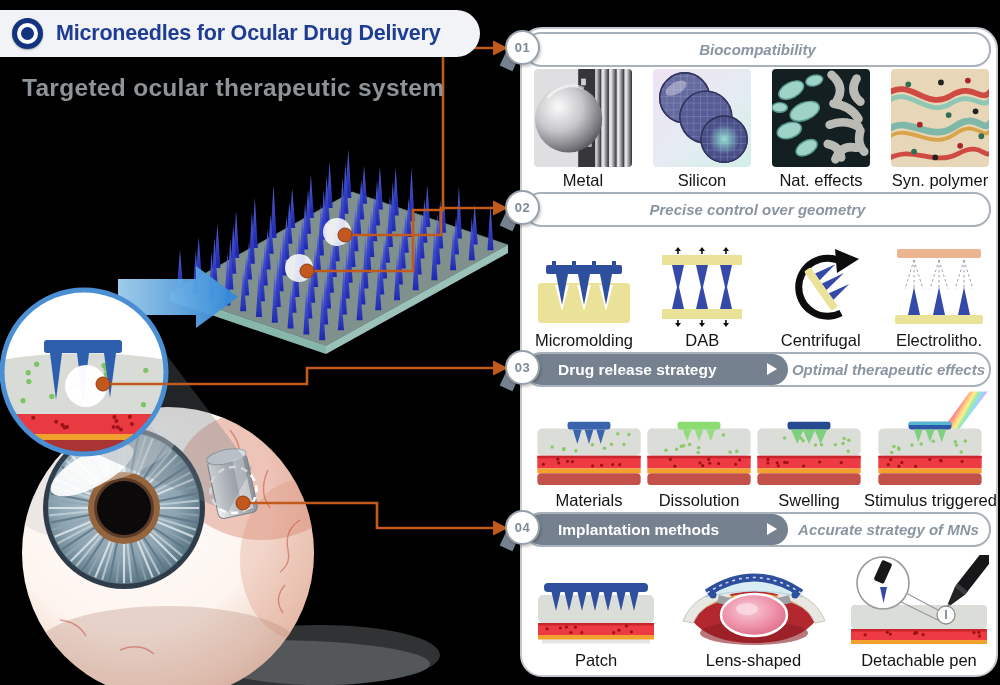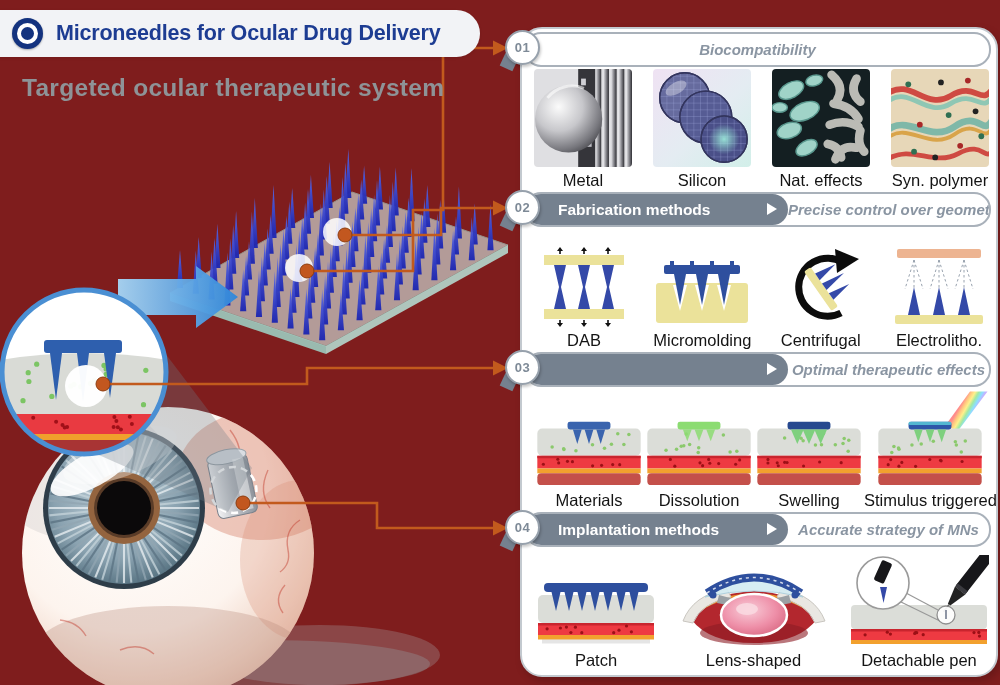--- a/index.html
+++ b/index.html
@@ -1,17 +1,17 @@
 <!DOCTYPE html>
 <html><head>
 <meta charset="utf-8">
 <style>
   html,body{margin:0;padding:0;background:#ffffff;}
   #scene{position:relative;width:1000px;height:685px;overflow:hidden;
-         font-family:"Liberation Sans",sans-serif;background:#7f1d1d;}
+         font-family:"Liberation Sans",sans-serif;background:#000000;}
   #left-art{position:absolute;left:0;top:0;z-index:1;}
   
   .title-pill{position:absolute;left:-26px;top:10px;width:468px;height:47px;z-index:3;
     background:#f2f3f6;border-radius:26px;display:flex;align-items:center;padding-left:38px;
     box-shadow:0 1px 3px rgba(0,0,0,.10);}
   .logo{width:31px;height:31px;border-radius:50%;background:#14337f;display:grid;place-items:center;
     box-shadow:0 1px 2px rgba(0,0,0,.3);}
   .logo i{display:block;width:13px;height:13px;border-radius:50%;background:#14337f;border:4px solid #ffffff;}
   .page-title{margin-left:13px;font-size:21.5px;font-weight:bold;color:#1d3c92;white-space:nowrap;letter-spacing:-.2px;}
   .page-sub{position:absolute;left:22px;top:74px;z-index:2;font-size:24.5px;font-weight:bold;
@@ -496,31 +496,44 @@
                 <circle cx="46" cy="92" r="3" fill="#222222"></circle>
           </g>
         </svg>
         <span class="ilabel">Syn. polymer</span>
       </div>
     </div>
   </div>
 
   <div class="section" style="top:163px;">
     <div class="hdr-pill">
-      <div class="seg">
-        <span>Fabrication methods</span>
-        <span class="play"></span>
-      </div>
       <div class="badge">Precise control over geometry</div>
     </div>
     <div class="numwrap">
       <div class="numtail"></div>
       <div class="numcirc">02</div>
     </div>
     <div class="row">
+      <div class="item">
+        <svg class="a2" viewBox="0 0 100 80">
+          <rect x="4" y="36" width="92" height="40" rx="3" fill="#ebe29a"></rect>
+          <polygon points="21,38 35,38 28,64" fill="#ffffff"></polygon>
+          <polygon points="43,38 57,38 50,64" fill="#ffffff"></polygon>
+          <polygon points="65,38 79,38 72,64" fill="#ffffff"></polygon>
+          <rect x="12" y="18" width="76" height="9" rx="2" fill="#2e4f9e"></rect>
+          <rect x="18" y="14" width="4" height="4" fill="#2e4f9e"></rect>
+              <rect x="38" y="14" width="4" height="4" fill="#2e4f9e"></rect>
+          <rect x="58" y="14" width="4" height="4" fill="#2e4f9e"></rect>
+              <rect x="78" y="14" width="4" height="4" fill="#2e4f9e"></rect>
+          <polygon points="22,27 34,27 28,58" fill="#2e4f9e"></polygon>
+          <polygon points="44,27 56,27 50,58" fill="#2e4f9e"></polygon>
+          <polygon points="66,27 78,27 72,58" fill="#2e4f9e"></polygon>
+        </svg>
+        <span class="ilabel">Micromolding</span>
+      </div>
       <div class="item">
         <svg class="a2" viewBox="0 0 100 80">
           <rect x="10" y="8" width="80" height="10" fill="#ebe29a"></rect>
           <rect x="10" y="62" width="80" height="10" fill="#ebe29a"></rect>
           <g fill="#3449a8">
             <polygon points="20,18 32,18 27,40 32,62 20,62 25,40"></polygon>
             <polygon points="44,18 56,18 51,40 56,62 44,62 49,40"></polygon>
             <polygon points="68,18 80,18 75,40 80,62 68,62 73,40"></polygon>
           </g>
           <g fill="#111111">
@@ -535,37 +548,20 @@
             <polygon points="47,76 53,76 50,80"></polygon>
                 <rect x="49.2" y="73" width="1.6" height="4"></rect>
             <polygon points="71,76 77,76 74,80"></polygon>
                 <rect x="73.2" y="73" width="1.6" height="4"></rect>
           </g>
         </svg>
         <span class="ilabel">DAB</span>
       </div>
       <div class="item">
         <svg class="a2" viewBox="0 0 100 80">
-          <rect x="4" y="36" width="92" height="40" rx="3" fill="#ebe29a"></rect>
-          <polygon points="21,38 35,38 28,64" fill="#ffffff"></polygon>
-          <polygon points="43,38 57,38 50,64" fill="#ffffff"></polygon>
-          <polygon points="65,38 79,38 72,64" fill="#ffffff"></polygon>
-          <rect x="12" y="18" width="76" height="9" rx="2" fill="#2e4f9e"></rect>
-          <rect x="18" y="14" width="4" height="4" fill="#2e4f9e"></rect>
-              <rect x="38" y="14" width="4" height="4" fill="#2e4f9e"></rect>
-          <rect x="58" y="14" width="4" height="4" fill="#2e4f9e"></rect>
-              <rect x="78" y="14" width="4" height="4" fill="#2e4f9e"></rect>
-          <polygon points="22,27 34,27 28,58" fill="#2e4f9e"></polygon>
-          <polygon points="44,27 56,27 50,58" fill="#2e4f9e"></polygon>
-          <polygon points="66,27 78,27 72,58" fill="#2e4f9e"></polygon>
-        </svg>
-        <span class="ilabel">Micromolding</span>
-      </div>
-      <div class="item">
-        <svg class="a2" viewBox="0 0 100 80">
           <path d="M70,66 A29,29 0 1 1 71,15" fill="none" stroke="#0c0c0c" stroke-width="7"></path>
           <polygon points="64,2 88,12 66,26" fill="#0c0c0c"></polygon>
           <g transform="rotate(55 50 42)">
             <rect x="26" y="38" width="48" height="8" rx="2" fill="#ebe29a"></rect>
             <polygon points="34,38 42,38 38,16" fill="#3449a8"></polygon>
             <polygon points="46,38 54,38 50,14" fill="#3449a8"></polygon>
             <polygon points="58,38 66,38 62,16" fill="#3449a8"></polygon>
           </g>
         </svg>
         <span class="ilabel">Centrifugal</span>
@@ -590,20 +586,21 @@
           <polygon points="69,68 81,68 75,40" fill="#3449a8"></polygon>
         </svg>
         <span class="ilabel">Electrolitho.</span>
       </div>
     </div>
   </div>
 
   <div class="section" style="top:323px;">
     <div class="hdr-pill">
       <div class="seg">
+        <span>Drug release strategy</span>
         <span class="play"></span>
       </div>
       <div class="badge">Optimal therapeutic effects</div>
     </div>
     <div class="numwrap">
       <div class="numtail"></div>
       <div class="numcirc">03</div>
     </div>
     <div class="row">
       <div class="item">

